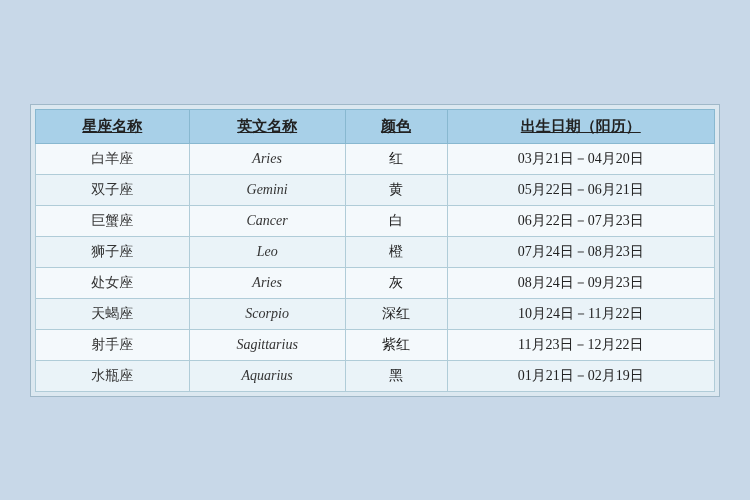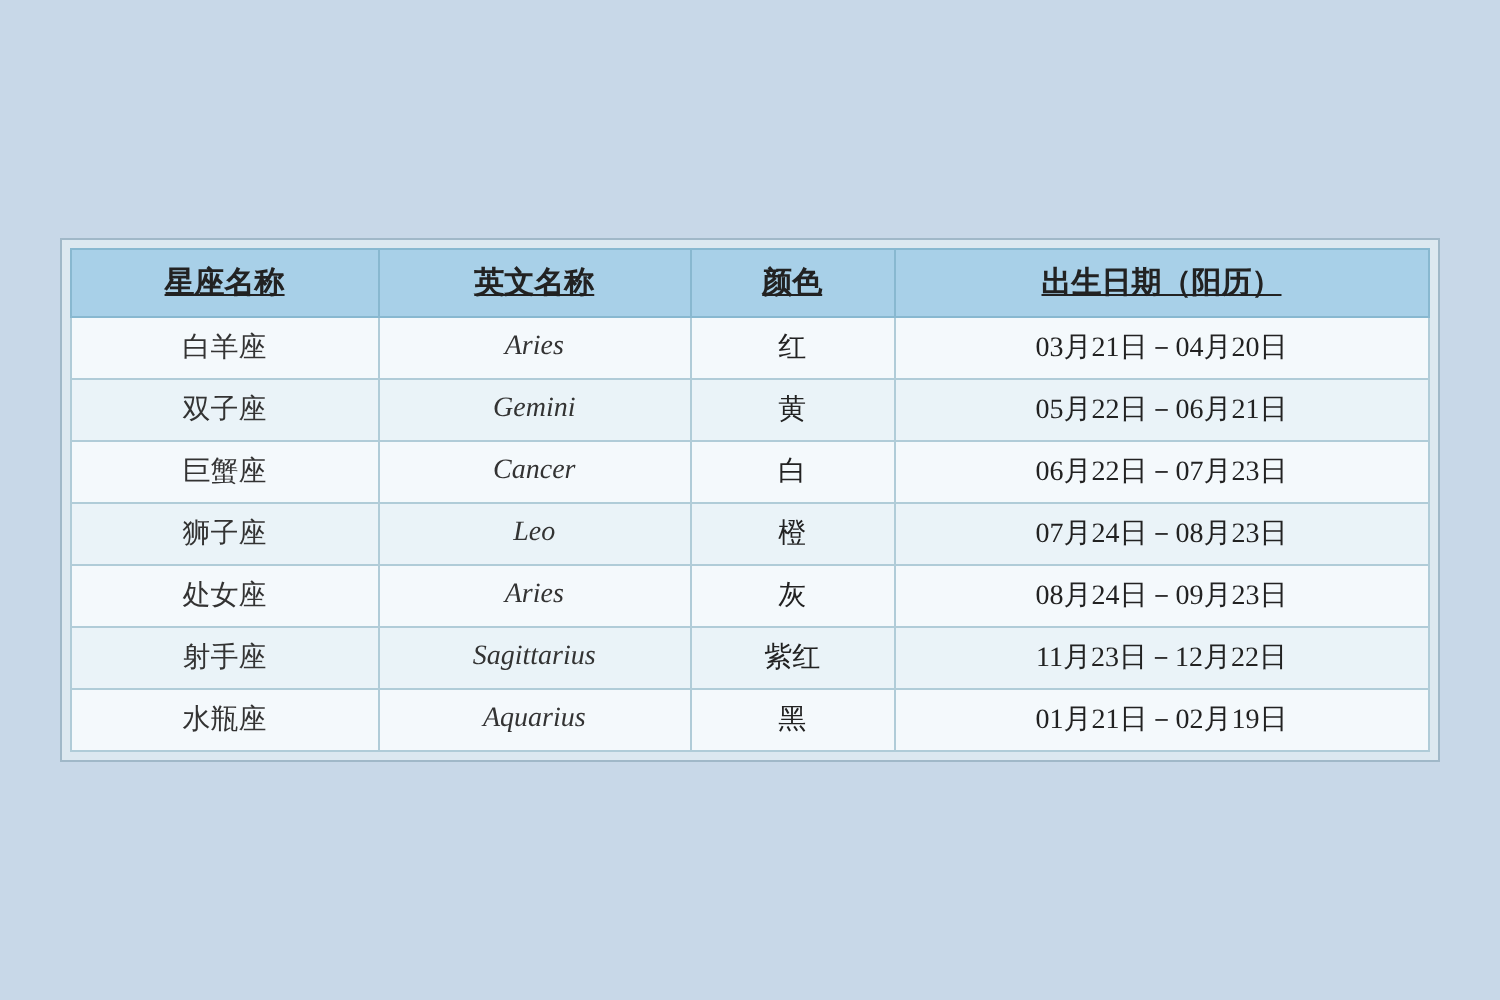--- a/index.html
+++ b/index.html
@@ -107,20 +107,26 @@
           <td>橙</td>
           <td>07月24日－08月23日</td>
         </tr>
         <tr>
           <td>处女座</td>
           <td>Aries</td>
           <td>灰</td>
           <td>08月24日－09月23日</td>
         </tr>
         <tr>
+          <td>天蝎座</td>
+          <td>Scorpio</td>
+          <td>深红</td>
+          <td>10月24日－11月22日</td>
+        </tr>
+        <tr>
           <td>射手座</td>
           <td>Sagittarius</td>
           <td>紫红</td>
           <td>11月23日－12月22日</td>
         </tr>
         <tr>
           <td>水瓶座</td>
           <td>Aquarius</td>
           <td>黑</td>
           <td>01月21日－02月19日</td>

